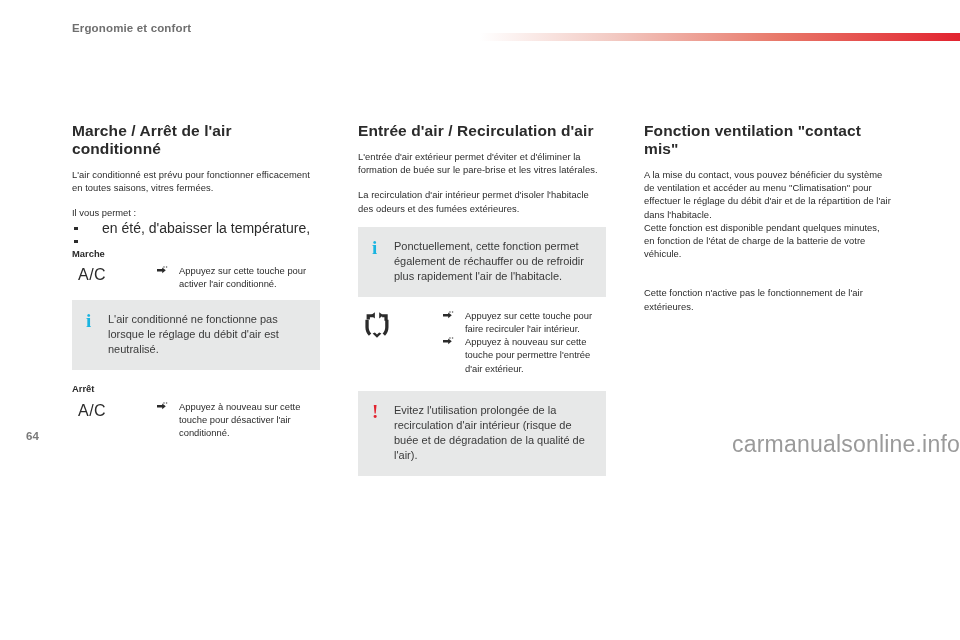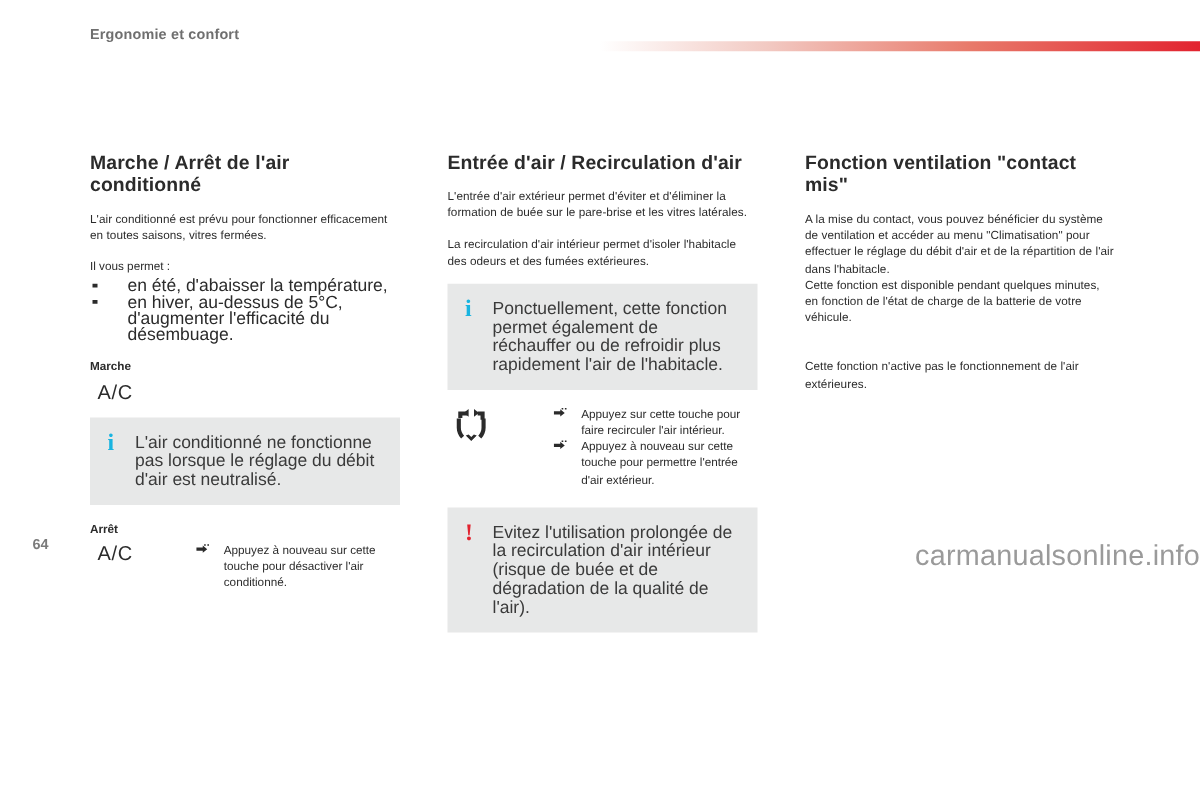--- a/index.html
+++ b/index.html
@@ -82,21 +82,21 @@
     position: relative; background: #e7e8e8;
     padding: 12px 14px 13px 36px; margin-bottom: 12px;
   }
   .box .box-icon {
     position: absolute; left: 14px; top: 11px;
     font-weight: bold; line-height: 1;
   }
   .box.info .box-icon { color: #19b4e0; font-size: 19px; font-family: "Liberation Serif", serif; }
   .box.warn .box-icon { color: #e2232f; font-size: 19px; font-family: "Liberation Serif", serif; }
   .box p {
-    font-size: 14px; color: #3a3a3a; line-height: 15px;
+    font-size: 11px; color: #3a3a3a; line-height: 15px;
   }
 
   
   .page-number {
     position: absolute; left: 26px; bottom: 18px;
     font-size: 11.5px; font-weight: bold; color: #7a7a7a;
   }
   .watermark {
     position: absolute; right: 0px; bottom: 2px;
     font-size: 23px; color: #9a9a9a; letter-spacing: .2px;
@@ -119,29 +119,38 @@
 
     <div class="lead-in">Il vous permet :</div>
 
     <ul class="bullets">
       <li>
         <span class="sq"></span>
         <span>en été, d'abaisser la température,</span>
       </li>
       <li>
         <span class="sq"></span>
-        <span>en hiver, au-dessus de 5°C, d'augmenter l'efficacité du désembuage.</span>
       </li>
     </ul>
 
     <div class="sub-head">Marche</div>
 
     <div class="action">
       <div class="btn-cell">
         <span class="ac-key">A/C</span>
+      </div>
+      <div class="instr-list">
+        <div class="instr">
+          <span class="ptr">
+            <svg width="12" height="11" viewBox="0 0 12 11">
+                <path fill="#2b2b2b" d="M0 4h5.2v-1.6l3.6 2.9-3.6 2.9V6.6H0z M6.3 1.4h1.3v1.2H6.3z M8.9 1.4h1.3v1.2H8.9z"></path>
+              </svg>
+          </span>
+          <span>Appuyez sur cette touche pour activer l'air conditionné.</span>
+        </div>
       </div>
     </div>
 
     <div class="box info">
       <span class="box-icon">i</span>
       <p>L'air conditionné ne fonctionne pas lorsque le réglage du débit d'air est neutralisé.</p>
     </div>
 
     <div class="sub-head">Arrêt</div>
 

